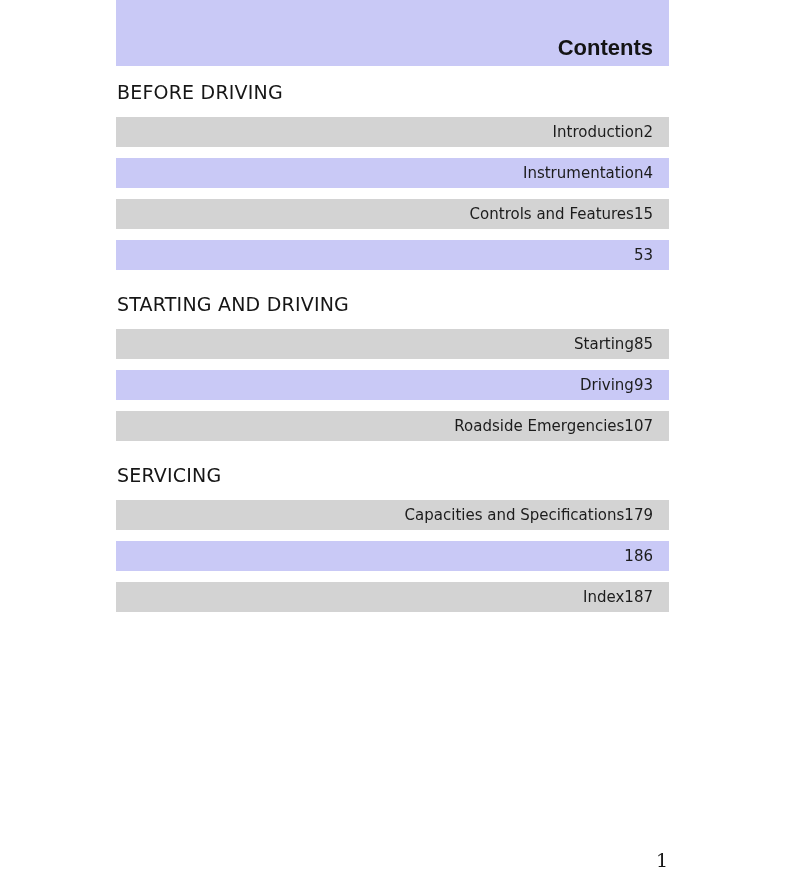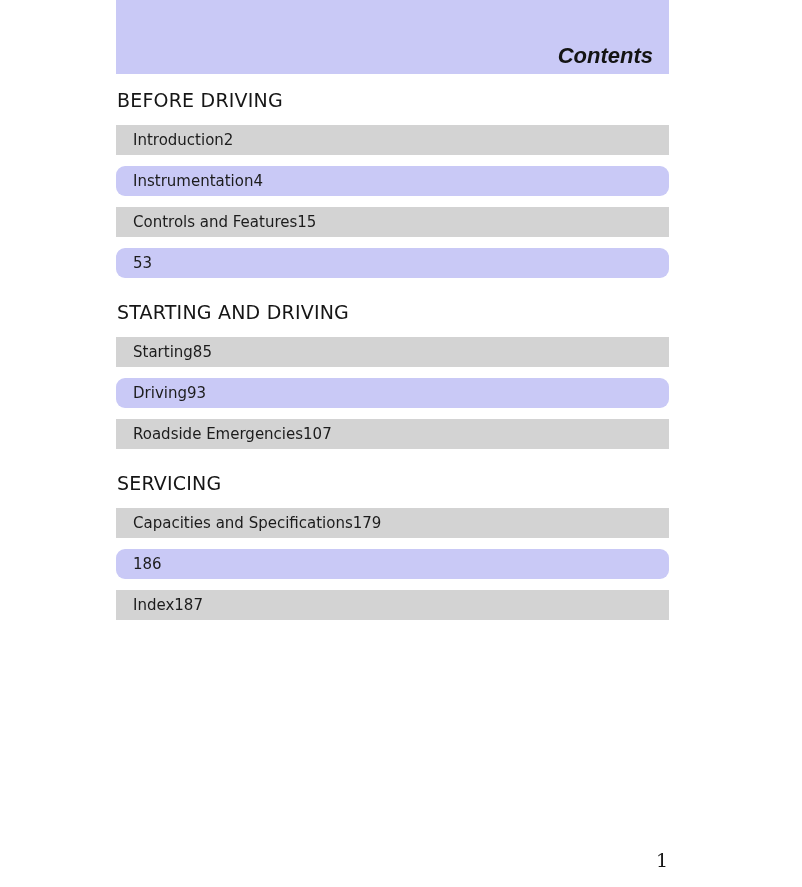--- a/index.html
+++ b/index.html
@@ -15,28 +15,27 @@
     background:#ffffff;
     position:relative;
     font-family:"DejaVu Sans",sans-serif;
     color:var(--text);
     overflow:hidden;
   }
   .content{
     position:absolute;left:116px;top:0;width:553px;
   }
   .header-bar{
-    height:74px;
+    height:66px;
     background:var(--bar);
     display:flex;
     align-items:flex-end;
     justify-content:flex-end;
     box-sizing:border-box;
     padding:0 16px 7px 0;
-    font-style:italic;
   }
   .header-title{
     font-family:"Liberation Sans",sans-serif;
     font-weight:bold;
     font-size:22px;
     line-height:1;
     color:#141414;
   }
   .section-heading{
     font-size:19px;
@@ -47,27 +46,27 @@
     letter-spacing:0.2px;
   }
   .section:first-child .section-heading{
     margin-top:17px;
   }
   .toc-row{
     height:30px;
     margin-bottom:11px;
     display:flex;
     align-items:center;
-    justify-content:flex-start;
+    justify-content:flex-end;
     box-sizing:border-box;
     padding:0 16px 0 17px;
     font-size:15px;
   }
   .toc-row.gray{background:var(--gray);}
-  .toc-row.lav{background:var(--lav);border-radius:9px;}
+  .toc-row.lav{background:var(--lav);}
   .toc-item-label{
     color:var(--text);
   }
   .toc-item-page{
     color:var(--text);
   }
   .page-footer{
     position:absolute;
     left:116px;
     top:851px;

